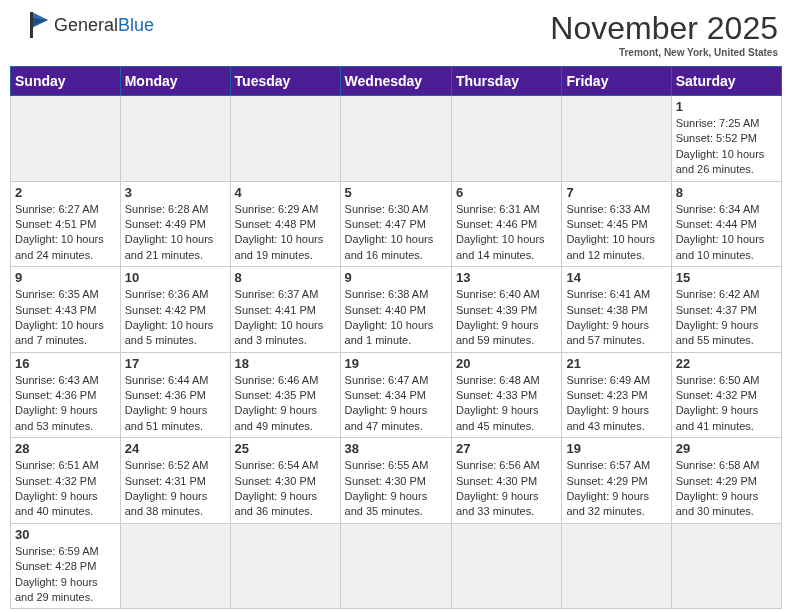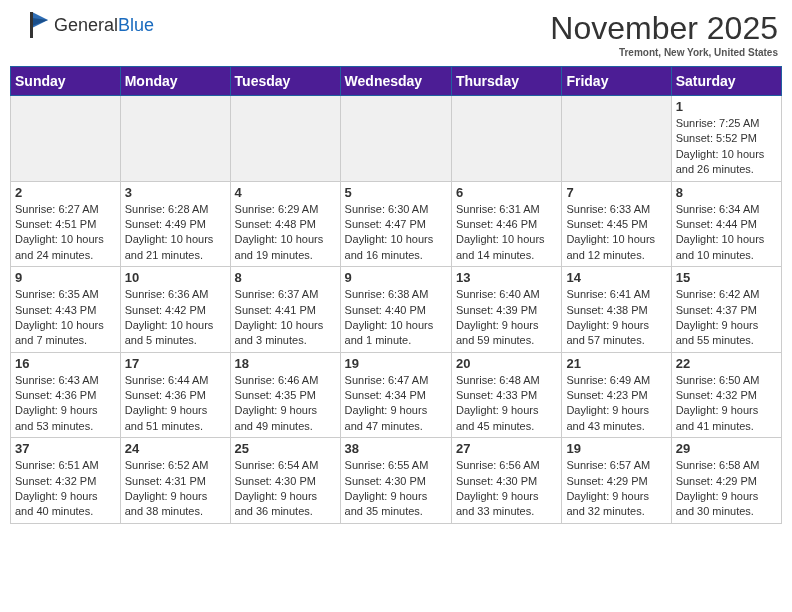--- a/index.html
+++ b/index.html
@@ -265,21 +265,21 @@
         </td>
         <td>
           <span class="day-number">22</span>
           <div class="day-info">Sunrise: 6:50 AM
 Sunset: 4:32 PM
 Daylight: 9 hours and 41 minutes.</div>
         </td>
       </tr>
       <tr>
         <td>
-          <span class="day-number">37</span>
+          <span class="day-number">28</span>
           <div class="day-info">Sunrise: 6:51 AM
 Sunset: 4:32 PM
 Daylight: 9 hours and 40 minutes.</div>
         </td>
         <td>
           <span class="day-number">24</span>
           <div class="day-info">Sunrise: 6:52 AM
 Sunset: 4:31 PM
 Daylight: 9 hours and 38 minutes.</div>
         </td>
@@ -307,14 +307,28 @@
 Sunset: 4:29 PM
 Daylight: 9 hours and 32 minutes.</div>
         </td>
         <td>
           <span class="day-number">29</span>
           <div class="day-info">Sunrise: 6:58 AM
 Sunset: 4:29 PM
 Daylight: 9 hours and 30 minutes.</div>
         </td>
       </tr>
+      <tr class="last-row">
+        <td>
+          <span class="day-number">30</span>
+          <div class="day-info">Sunrise: 6:59 AM
+Sunset: 4:28 PM
+Daylight: 9 hours and 29 minutes.</div>
+        </td>
+        <td class="empty"></td>
+        <td class="empty"></td>
+        <td class="empty"></td>
+        <td class="empty"></td>
+        <td class="empty"></td>
+        <td class="empty"></td>
+      </tr>
     </tbody>
 </table>
 
 </body></html>

